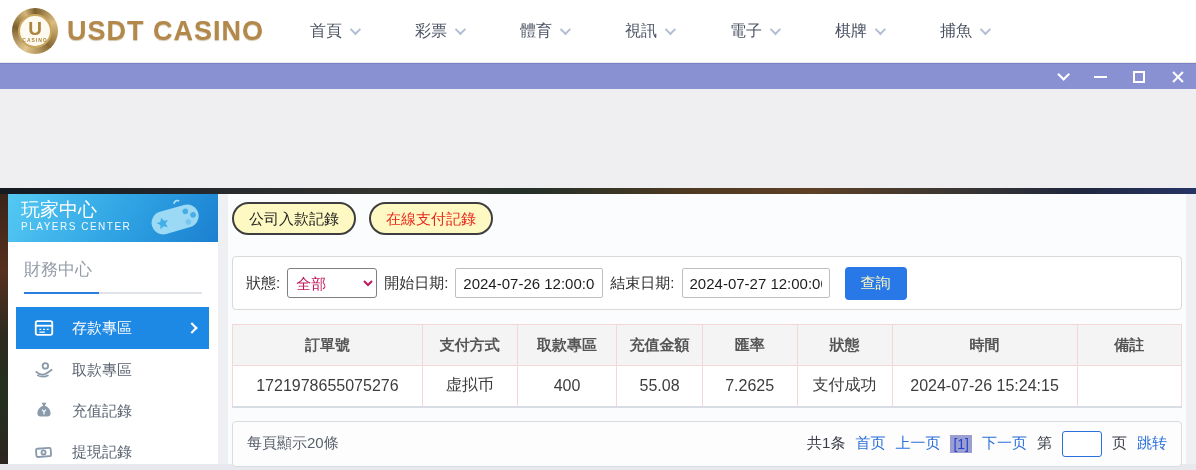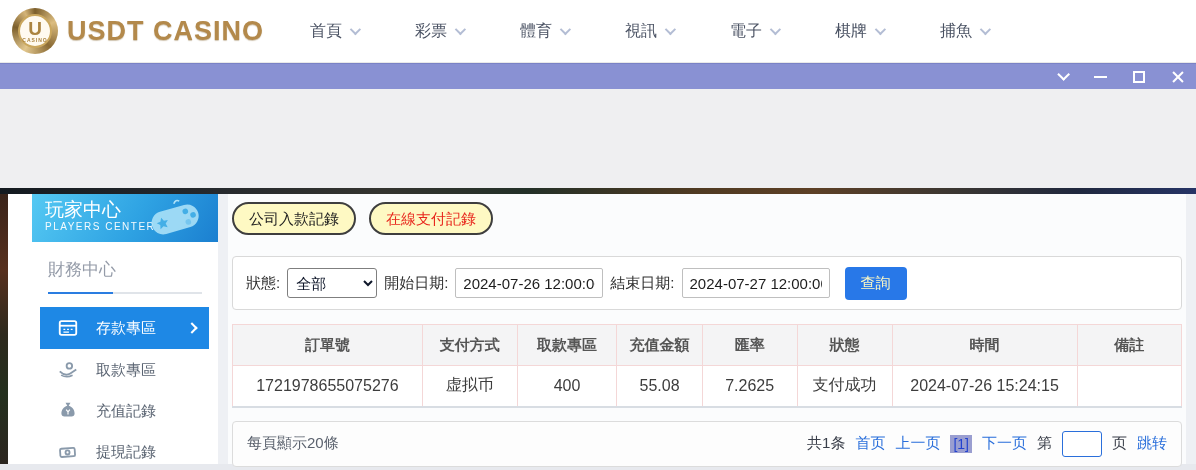--- a/index.html
+++ b/index.html
@@ -40,21 +40,21 @@
   .darkline { position:absolute; top:188px; left:0; right:0; height:6px;
     background:linear-gradient(90deg,#141a20,#262a2e 18%,#34342f 32%,#233028 44%,#4f3a22 58%,#5d4026 68%,#3a3632 80%,#20283e 90%,#263466 100%); }
 
   
   .main { position:absolute; top:194px; left:0; right:0; bottom:0; background:#eef0f4; }
   .left-strip { position:absolute; left:0; top:0; width:8px; bottom:6px;
     background:linear-gradient(180deg,#3a241a,#57301e 28%,#2e2a1e 52%,#24301e 74%,#2c2620); }
   .footer-strip { position:absolute; left:0; right:0; bottom:0; height:6px; background:#e7e9ee; }
 
   
-  .sidebar { position:absolute; left:8px; top:0; width:210px; bottom:6px; background:#fff;padding-left:24px; }
+  .sidebar { position:absolute; left:8px; top:0; width:210px; bottom:6px; background:#fff; }
   .sidebar-header { height:48px; padding:5px 0 0 13px; position:relative; overflow:hidden;
     background:linear-gradient(120deg,#55c9f3 0%,#2fa3e3 55%,#1b7fd0 100%); color:#fff; }
   .sidebar-title { font-size:19px; line-height:22px; }
   .sidebar-sub { font-size:10px; letter-spacing:1.5px; opacity:.95; }
   .gamepad { position:absolute; right:10px; top:4px; opacity:.9; }
   .fin-title { margin:16px 16px 0; font-size:17px; color:#949ba8; padding-bottom:11px; }
   .fin-underline { height:2px; margin:0 16px; background:#e0e4e9; position:relative; }
   .fin-underline::before { content:""; position:absolute; left:0; top:0; height:2px; width:42%; background:#2a7de1; }
   .menu { margin-top:13px; }
   .menu-item { height:40px; display:flex; align-items:center; margin:0 9px 1px 8px; padding:0 10px 0 17px;
@@ -70,21 +70,21 @@
   .content { position:absolute; left:228px; top:0; right:10px; bottom:6px; background:#fbfcfd; padding:8px 4px 0 4px; }
   .tabs { display:flex; gap:13px; }
   .tab-pill { border:2px solid #3e3e3e; border-radius:17px; padding:5px 15px; font-size:15px; background:#fef9c3;
     color:#222; cursor:pointer; line-height:19px; }
   .tab-pill.red { color:#e8281e; }
 
   .filter-box { margin-top:21px; border:1px solid #d9d9d9; border-radius:4px; height:54px; background:#fff;
     display:flex; align-items:center; padding:0 13px; gap:7px; }
   .flabel { font-size:15px; color:#2f2f2f; white-space:nowrap; }
   .status-select { height:30px; width:90px; border:1px solid #7f7f7f; border-radius:3px; font-size:15px;
-    color:#0f172a; padding:0 4px; background:#fff; font-family:inherit; }
+    color:#be185d; padding:0 4px; background:#fff; font-family:inherit; }
   .date-input { height:30px; width:148px; border:1px solid #bfbfbf; border-radius:2px; font-size:15px;
     color:#1d1d1d; padding:0 7px; font-family:inherit; }
   .search-btn { margin-left:8px; height:33px; padding:0 16px; background:#2878e8; color:#fef9c3; border:none;
     border-radius:4px; font-size:15px; cursor:pointer; font-family:inherit; }
 
   .rec-table { margin-top:14px; width:100%; border-collapse:collapse; background:#fff; }
   .rec-table th,.rec-table td { border:1px solid #f4d7d7; height:41px; text-align:center; font-size:15px; }
   .rec-table th { background:#f4f4f5; color:#555; font-weight:bold;margin-left:36px; }
   .rec-table td { color:#3d3d3d; font-size:16px; }
   .rec-table { border-bottom:2px solid #d8dde3; }

